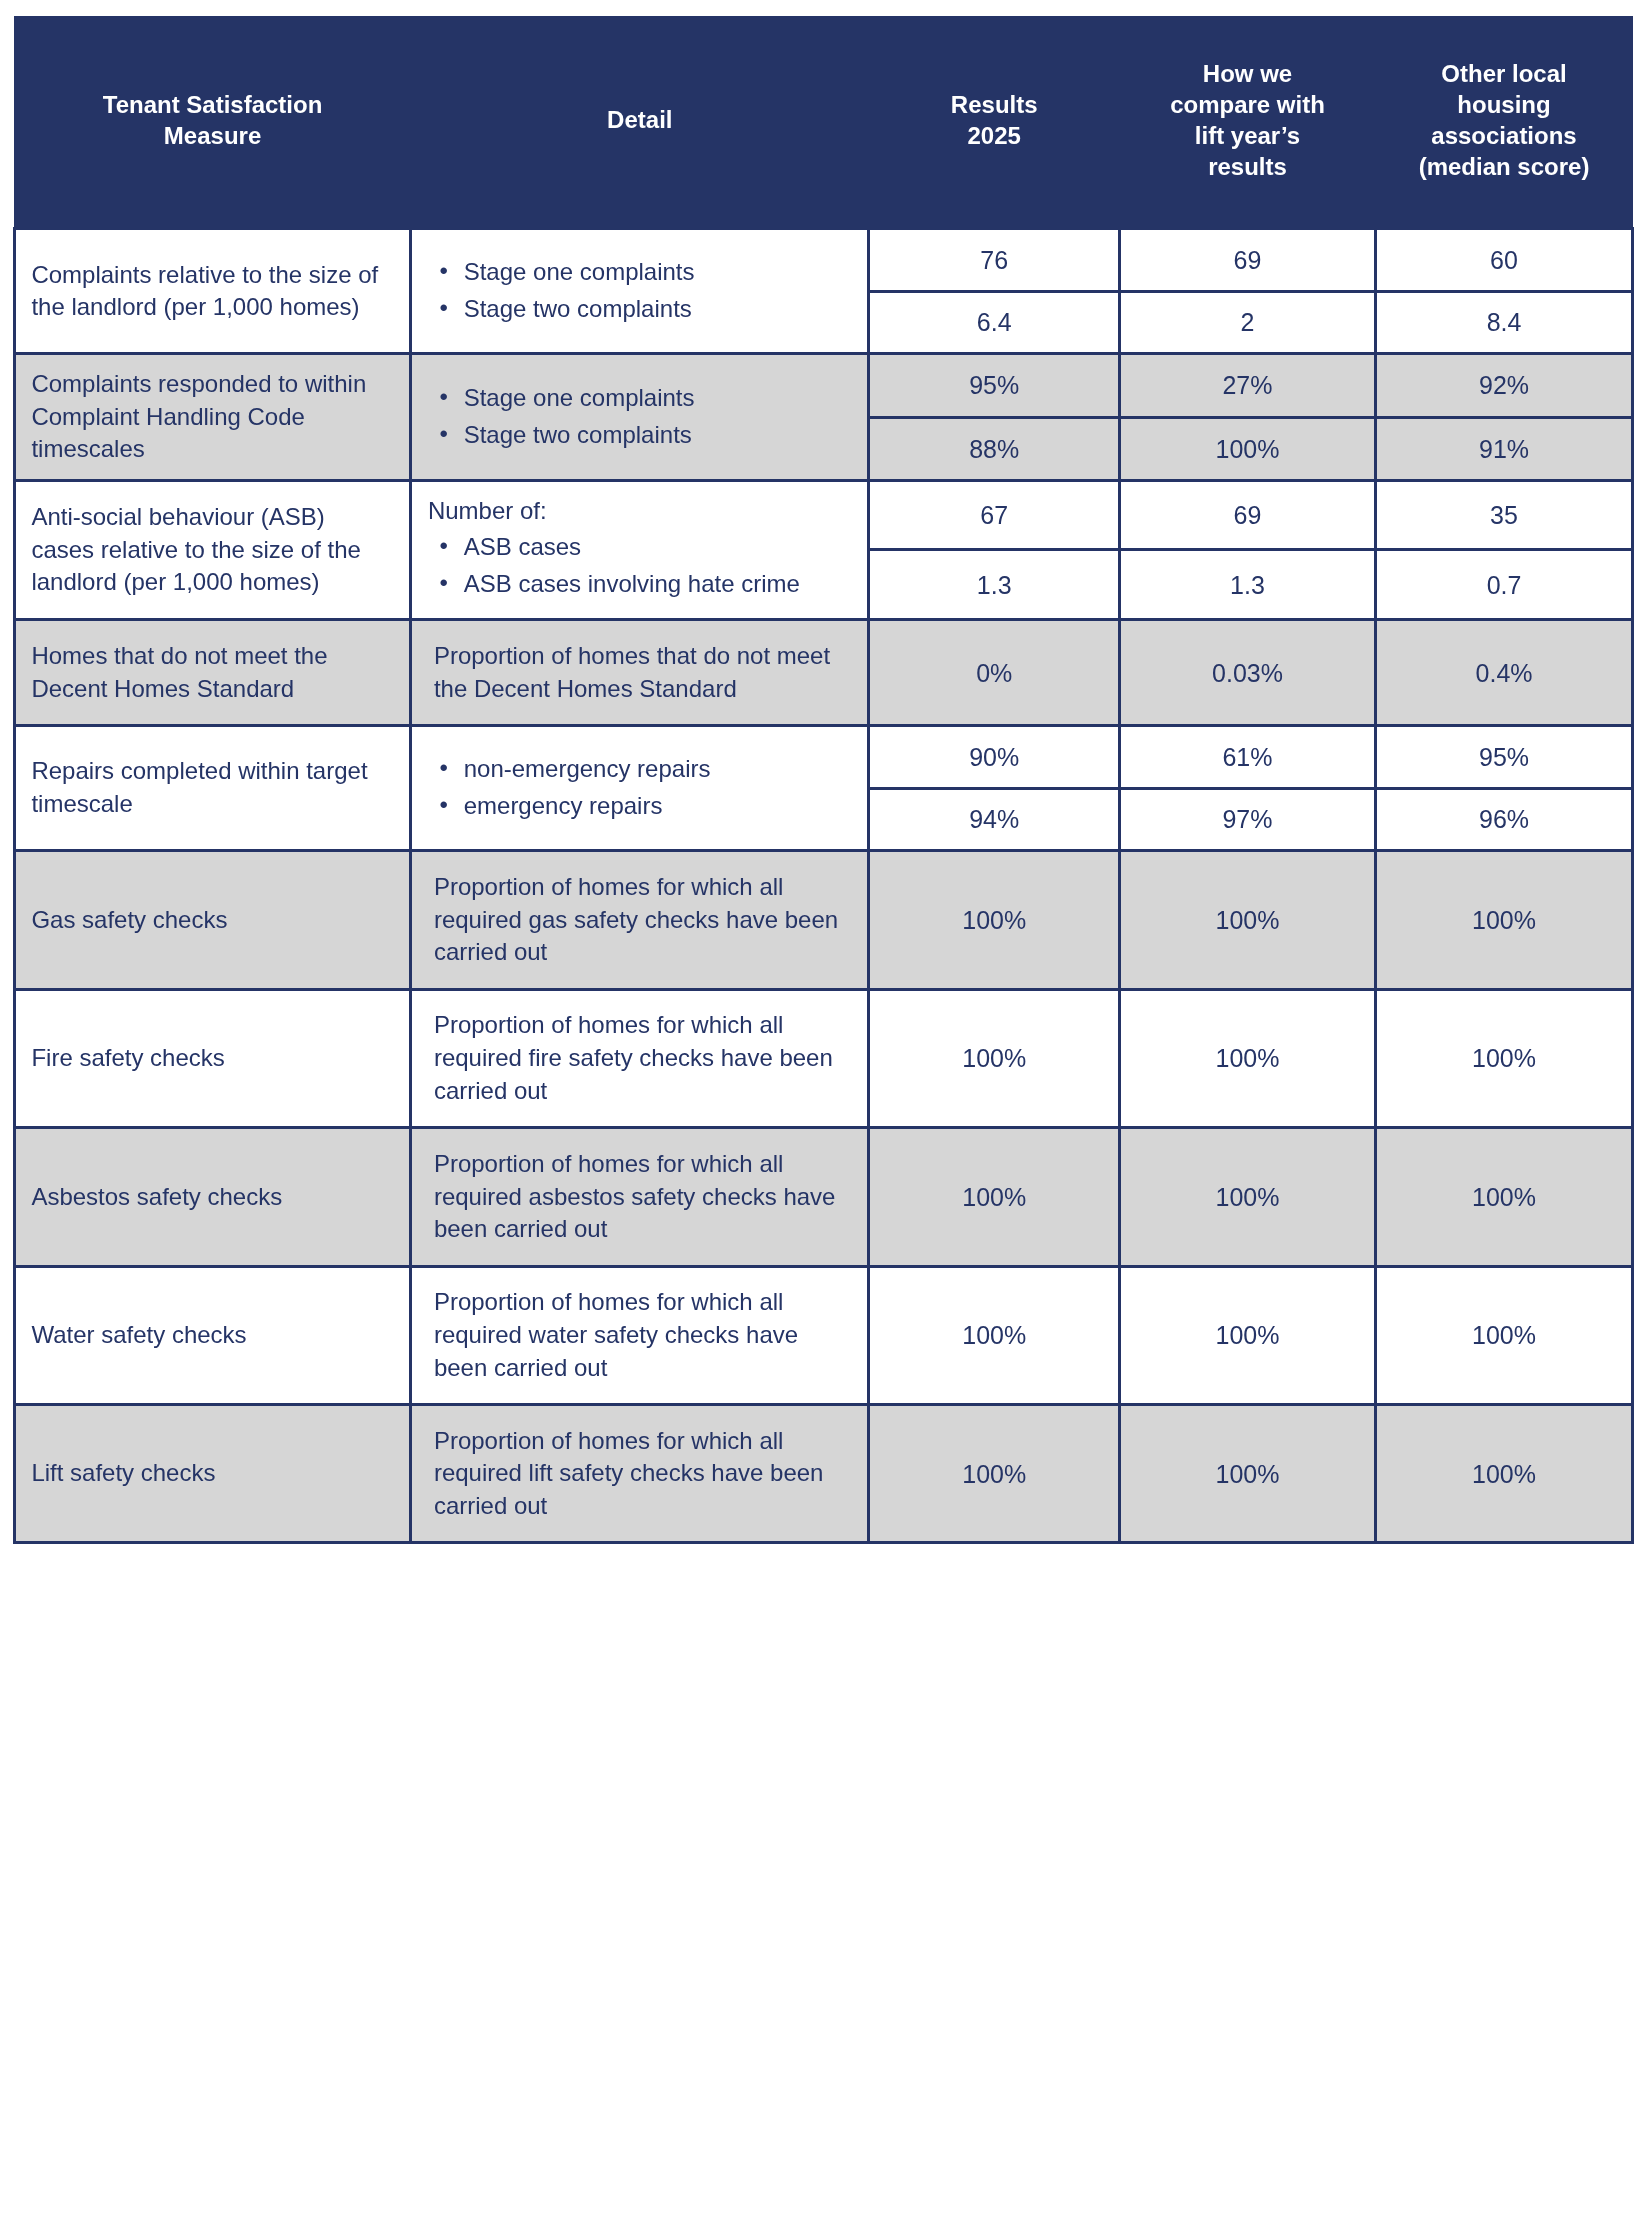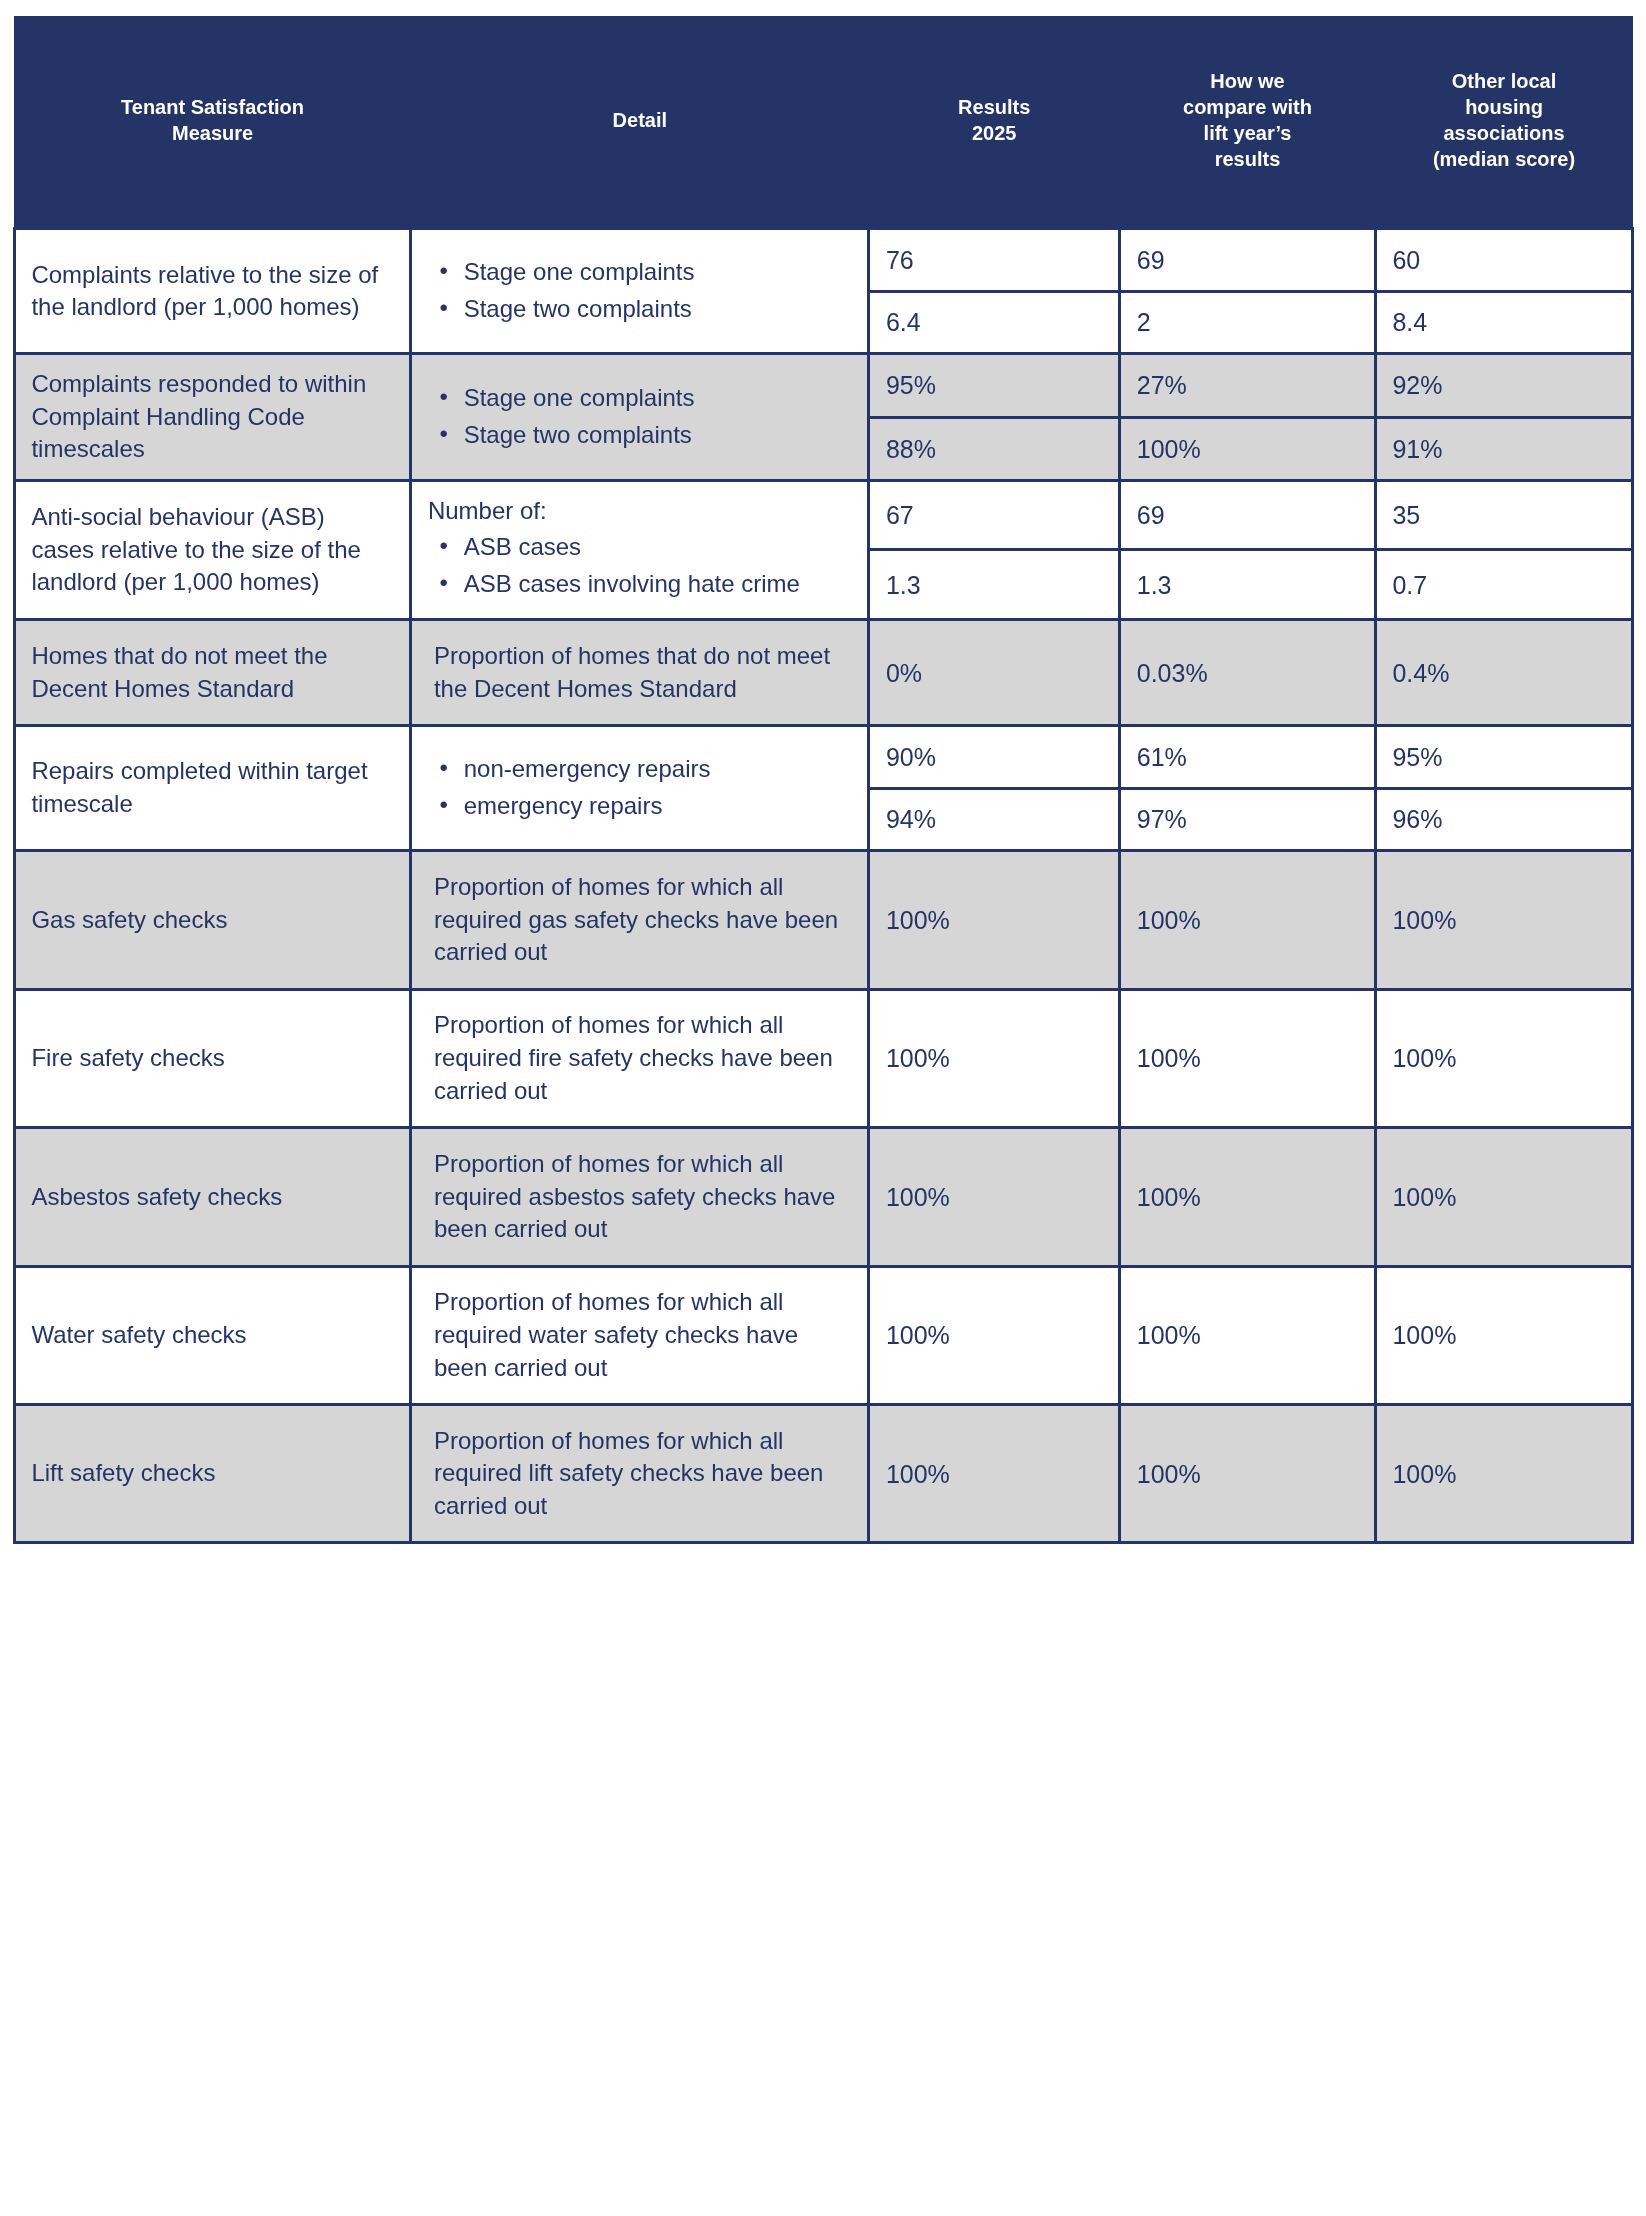--- a/index.html
+++ b/index.html
@@ -29,21 +29,21 @@
   col.c-measure { width: 24.5%; }
   col.c-detail  { width: 28.3%; }
   col.c-res     { width: 15.5%; }
   col.c-cmp     { width: 15.8%; }
   col.c-other   { width: 15.9%; }
 
   thead th {
     background: #253466;
     color: #ffffff;
     font-weight: bold;
-    font-size: 20px;
+    font-size: 24px;
     line-height: 1.30;
     text-align: center;
     vertical-align: middle;
     padding: 18.5px 11.4px 21.3px 11.4px;
     border: none;
   }
   thead tr { height: 213px; }
 
   tbody td {
     border: 3.6px solid #253466;
@@ -54,21 +54,21 @@
     padding: 12.8px 15.6px;
   }
 
   td.measure {
     text-align: left;
   }
   td.detail {
     text-align: left;
   }
   td.num {
-    text-align: left;
+    text-align: center;
     font-size: 25px;
   }
 
   tr.shade td { background: #d6d6d6; }
   tr.plain td { background: #ffffff; }
 
   td.shade-cell { background: #d6d6d6; }
   td.plain-cell { background: #ffffff; }
 
   ul.detail-list {

